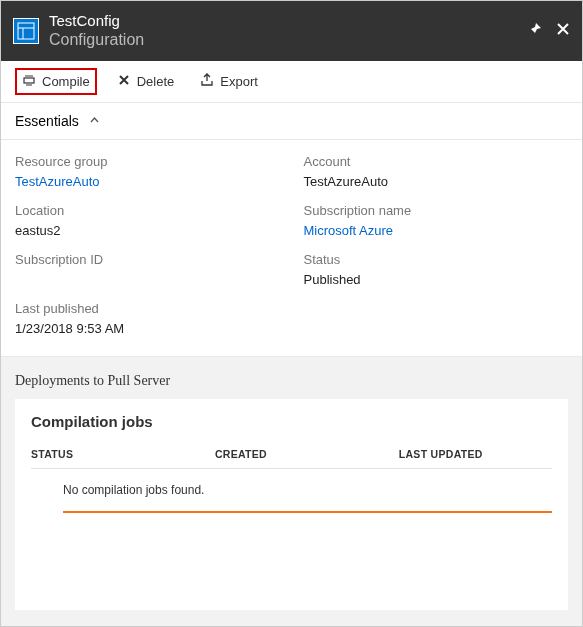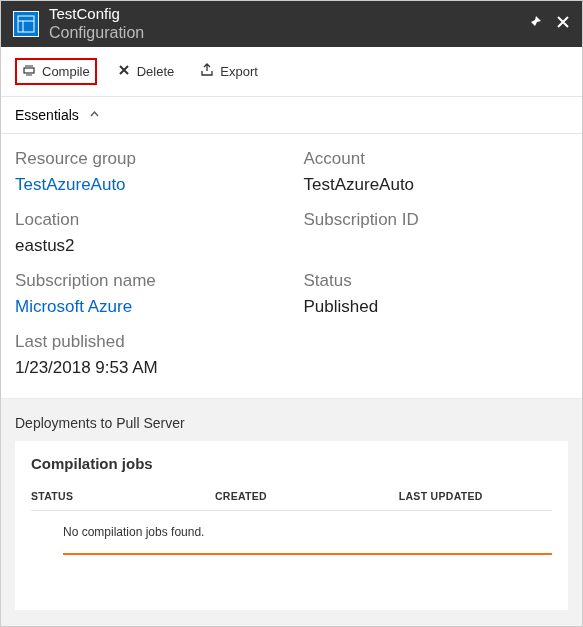--- a/index.html
+++ b/index.html
@@ -15,21 +15,21 @@
       border: 1px solid #ccc;
       display: flex;
       flex-direction: column;
     }
     .header {
       background: #333;
       color: #fff;
       display: flex;
       align-items: center;
       padding: 6px 12px;
-      height: 46px;
+      height: 60px;
     }
     .header-icon {
       width: 26px;
       height: 26px;
       background: #0078d4;
       border: 1px solid #fff;
       margin-right: 10px;
       display: flex;
       align-items: center;
       justify-content: center;
@@ -53,21 +53,21 @@
       display: flex;
       gap: 14px;
       align-items: center;
     }
     .header-actions svg { cursor: pointer; }
     .toolbar {
       display: flex;
       align-items: center;
       padding: 6px 14px;
       border-bottom: 1px solid #e6e6e6;
-      height: 50px;
+      height: 42px;
       gap: 14px;
     }
     .toolbar-btn {
       display: flex;
       align-items: center;
       gap: 6px;
       font-size: 13px;
       color: #333;
       cursor: pointer;
       padding: 4px 6px;
@@ -89,21 +89,21 @@
       display: grid;
       grid-template-columns: 1fr 1fr;
       column-gap: 24px;
       row-gap: 10px;
       padding: 12px 14px 18px;
       border-bottom: 1px solid #eaeaea;
     }
     .field {
       display: flex;
       flex-direction: column;
-      font-size: 17px;
+      font-size: 13px;
       line-height: 1.5;
     }
     .field-label {
       color: #777;
     }
     .field-value {
       color: #222;
     }
     .field-value.link {
       color: #0066cc;
@@ -113,20 +113,21 @@
       background: #f2f2f2;
       flex: 1;
       padding: 16px 14px;
       display: flex;
       flex-direction: column;
     }
     .deployments-title {
       font-size: 14px;
       color: #333;
       margin-bottom: 10px;
+      font-family: Liberation Serif, serif;
     }
     .panel {
       background: #fff;
       flex: 1;
       padding: 14px 16px;
     }
     .panel-title {
       font-size: 15px;
       color: #333;
       margin-bottom: 18px;
@@ -224,26 +225,26 @@
   </div>
   <div class="field">
     <span class="field-label">Account</span>
     <span class="field-value">TestAzureAuto</span>
   </div>
   <div class="field">
     <span class="field-label">Location</span>
     <span class="field-value">eastus2</span>
   </div>
   <div class="field">
+    <span class="field-label">Subscription name</span>
+    <span class="field-value link">Microsoft Azure</span>
+  </div>
+  <div class="field">
     <span class="field-label">Subscription ID</span>
     <span class="field-value"></span>
-  </div>
-  <div class="field">
-    <span class="field-label">Subscription name</span>
-    <span class="field-value link">Microsoft Azure</span>
   </div>
   <div class="field">
     <span class="field-label">Status</span>
     <span class="field-value">Published</span>
   </div>
   <div class="field">
     <span class="field-label">Last published</span>
     <span class="field-value">1/23/2018 9:53 AM</span>
   </div>
 </div>

